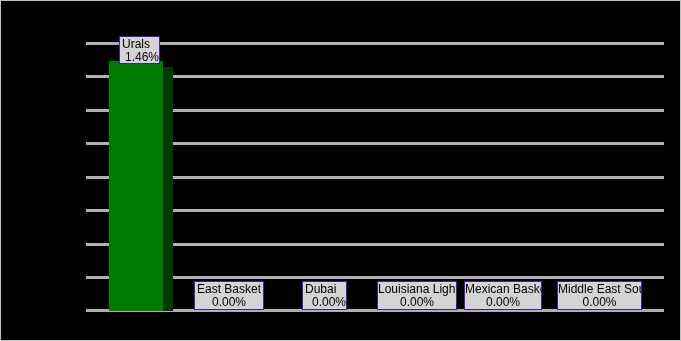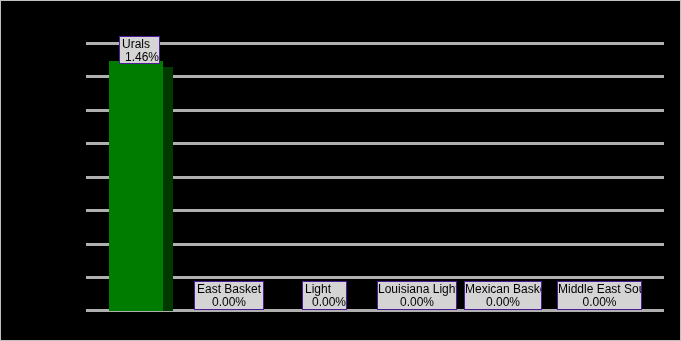--- a/index.html
+++ b/index.html
@@ -105,21 +105,21 @@
       <span class="dl-name">Urals</span>
       <span class="dl-val">1.46%</span>
     </div>
 
     <div class="data-label" style="left:193px; top:280px; width:70px; height:29px;">
       <span class="dl-name">East Basket</span>
       <span class="dl-val">0.00%</span>
     </div>
 
     <div class="data-label label-left" style="left:301px; top:280px; width:45px; height:29px;">
-      <span class="dl-name">Light</span>
+      <span class="dl-name">Dubai</span>
       <span class="dl-val">0.00%</span>
     </div>
 
     <div class="data-label" style="left:376px; top:280px; width:80px; height:29px;">
       <span class="dl-name">Louisiana Light</span>
       <span class="dl-val">0.00%</span>
     </div>
 
     <div class="data-label" style="left:463px; top:280px; width:78px; height:29px;">
       <span class="dl-name">Mexican Basket</span>

